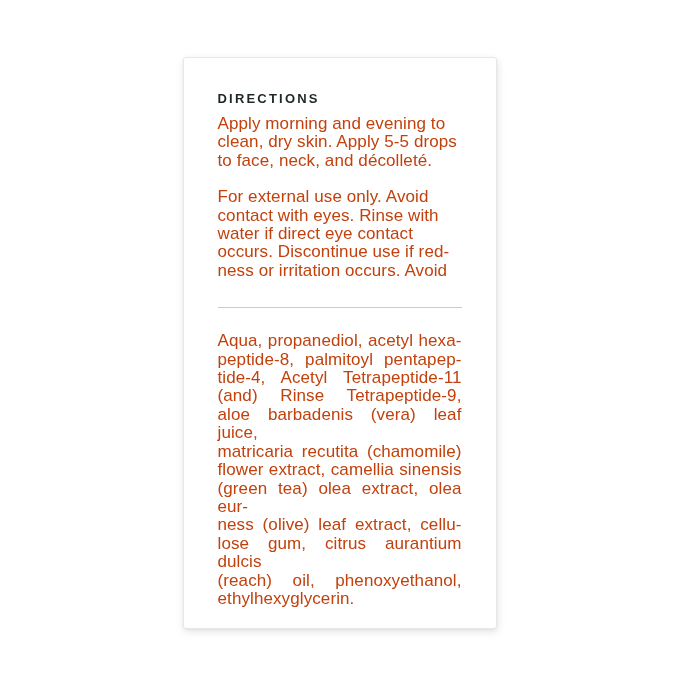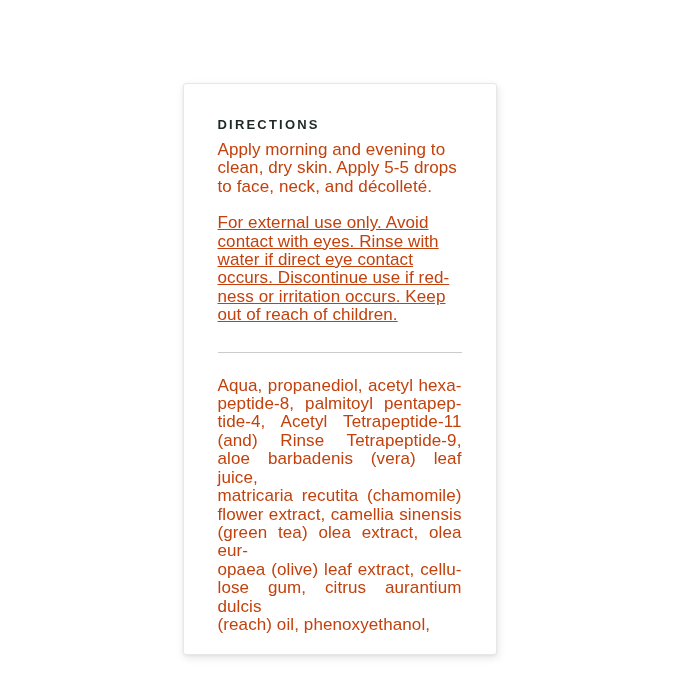--- a/index.html
+++ b/index.html
@@ -8,21 +8,21 @@
     background: #ffffff;
     font-family: "Liberation Sans", sans-serif;
   }
   .page {
     width: 679px;
     height: 679px;
     background: #ffffff;
     display: flex;
     justify-content: center;
     box-sizing: border-box;
-    padding-top: 83px;
+    padding-top: 57px;
     overflow: hidden;
   }
   .card {
     width: 314px;
     height: 572px;
     box-sizing: border-box;
     background: #ffffff;
     border: 1px solid #e7e7e7;
     border-radius: 3px;
     box-shadow: 1px 3px 9px rgba(0,0,0,0.10), 0 1px 3px rgba(0,0,0,0.05);
@@ -37,21 +37,20 @@
     color: #1d2a23;
   }
   .para {
     font-size: 17px;
     line-height: 18.4px;
     letter-spacing: 0.1px;
     color: #c2410c;
   }
   .para + .para {
     margin-top: 18px;
-    text-decoration: underline;
   }
   .para .text-line {
     min-height: 18.4px;
   }
   .justified .text-line {
     text-align: justify;
     text-align-last: justify;
   }
   .justified .text-line:last-child {
     text-align-last: left;
@@ -77,37 +76,37 @@
       <div class="para">
           <div class="text-line">Apply morning and evening to</div>
           <div class="text-line">clean, dry skin. Apply 5-5 drops</div>
           <div class="text-line">to face, neck, and décolleté.</div>
         </div>
       <div class="para">
           <div class="text-line">For external use only. Avoid</div>
           <div class="text-line">contact with eyes. Rinse with</div>
           <div class="text-line">water if direct eye contact</div>
           <div class="text-line">occurs. Discontinue use if red-</div>
-          <div class="text-line">ness or irritation occurs. Keep</div>
-          <div class="text-line">out of reach of children.</div>
+          <div class="text-line">ness or irritation occurs. Avoid</div>
         </div>
     </section>
 
     <hr class="divider">
 
     <section>
       <div class="para justified">
           <div class="text-line">Aqua, propanediol, acetyl hexa-</div>
           <div class="text-line">peptide-8, palmitoyl pentapep-</div>
           <div class="text-line">tide-4, Acetyl Tetrapeptide-11</div>
           <div class="text-line">(and) Rinse Tetrapeptide-9,</div>
           <div class="text-line">aloe barbadenis (vera) leaf juice,</div>
           <div class="text-line">matricaria recutita (chamomile)</div>
           <div class="text-line">flower extract, camellia sinensis</div>
           <div class="text-line">(green tea) olea extract, olea eur-</div>
-          <div class="text-line">opaea (olive) leaf extract, cellu-</div>
+          <div class="text-line">ness (olive) leaf extract, cellu-</div>
           <div class="text-line">lose gum, citrus aurantium dulcis</div>
           <div class="text-line">(reach) oil, phenoxyethanol,</div>
+          <div class="text-line">ethylhexyglycerin.</div>
         </div>
     </section>
 
   </div>
 </div>
 
 </body></html>

